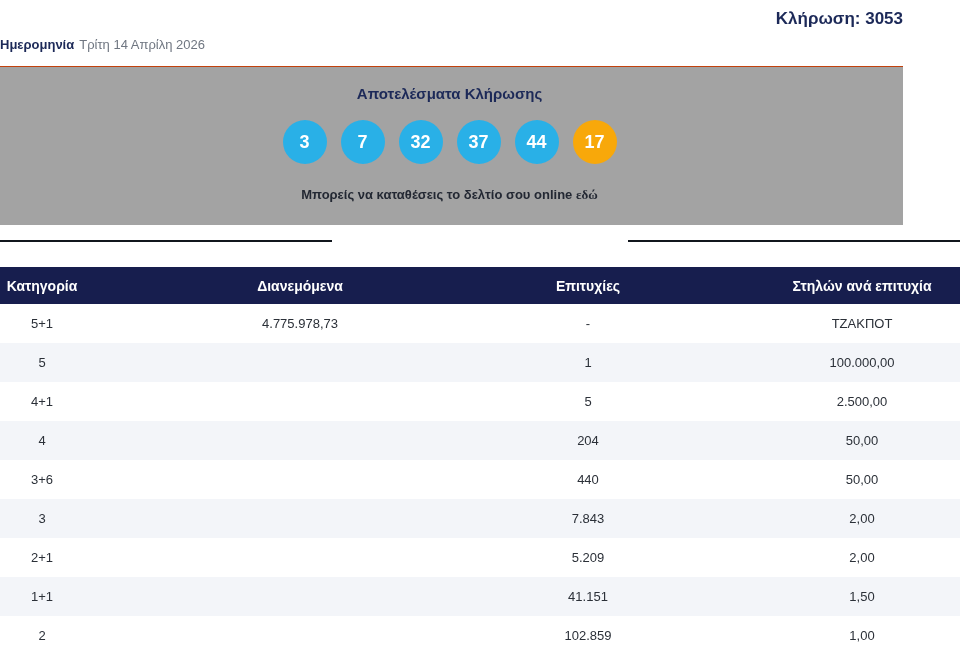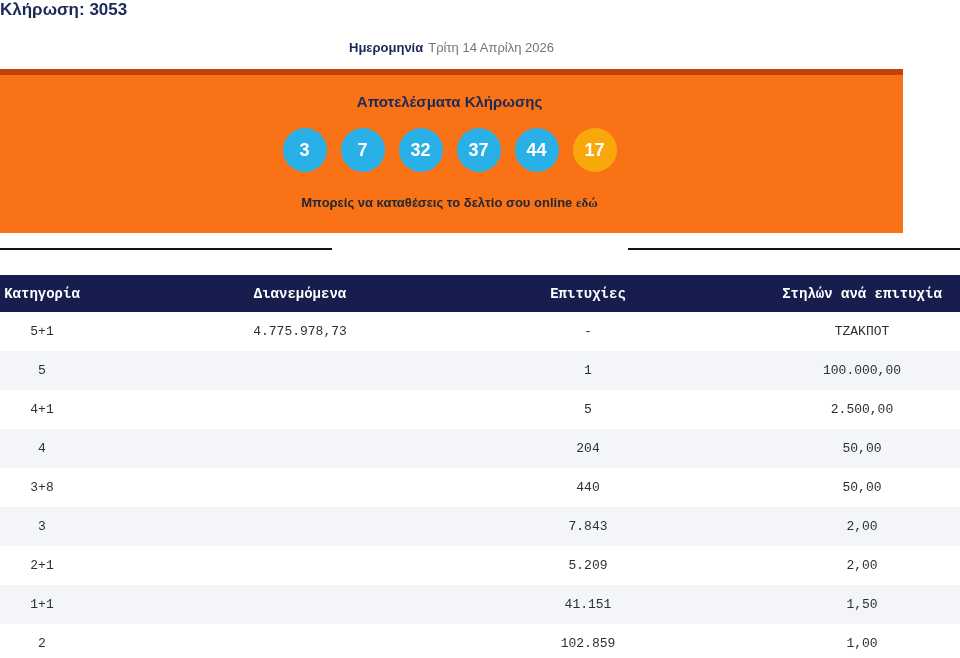--- a/index.html
+++ b/index.html
@@ -8,43 +8,45 @@
     width: 960px; height: 658px;
     background: #ffffff;
     font-family: "Liberation Sans", "DejaVu Sans", sans-serif;
     overflow: hidden;
   }
 
   
   .top-wrap { width: 903px; }
 
   .draw-title {
-    text-align: left;
+    padding-top: 9px;
+    text-align: right;
     font-size: 17px;
     font-weight: 700;
     color: #1c2958;
     line-height: 20px;
   }
 
   .meta {
-    margin-top: 20px;
+    margin-top: 8px;
     padding-bottom: 13px;
     display: flex;
     justify-content: center;
     gap: 24px;
     font-size: 13px;
     line-height: 16px;
+    flex-direction: column;
   }
   .meta .label { font-weight: 700; color: #1c2958; margin-right: 5px; }
   .meta .value { color: #6f7681; }
 
   
   .panel {
-    background: #f97316;
-    border-top: 6px solid #c2410c;
+    background: #a3a3a3;
+    border-top: 1px solid #c2410c;
     padding: 18px 4px 23px 0;
   }
   .panel-title {
     text-align: center;
     font-size: 15px;
     font-weight: 700;
     color: #1c2958;
     line-height: 18px;
   }
   .balls {
@@ -87,21 +89,20 @@
     width: 296px; height: 2px;
     background: #ffffff;
   }
 
   
   table.results {
     margin-top: 25px;
     width: 960px;
     border-collapse: collapse;
     table-layout: fixed;
-    font-family: Liberation Mono, monospace;
   }
   table.results th {
     background: #171e4e;
     color: #ffffff;
     font-size: 14px;
     font-weight: 700;
     height: 37px;
     text-align: center;
     padding: 0;
   }
@@ -187,21 +188,21 @@
       <td>5</td>
       <td class="col-prize">2.500,00</td>
     </tr>
     <tr>
       <td>4</td>
       <td></td>
       <td>204</td>
       <td class="col-prize">50,00</td>
     </tr>
     <tr>
-      <td>3+8</td>
+      <td>3+6</td>
       <td></td>
       <td>440</td>
       <td class="col-prize">50,00</td>
     </tr>
     <tr>
       <td>3</td>
       <td></td>
       <td>7.843</td>
       <td class="col-prize">2,00</td>
     </tr>

